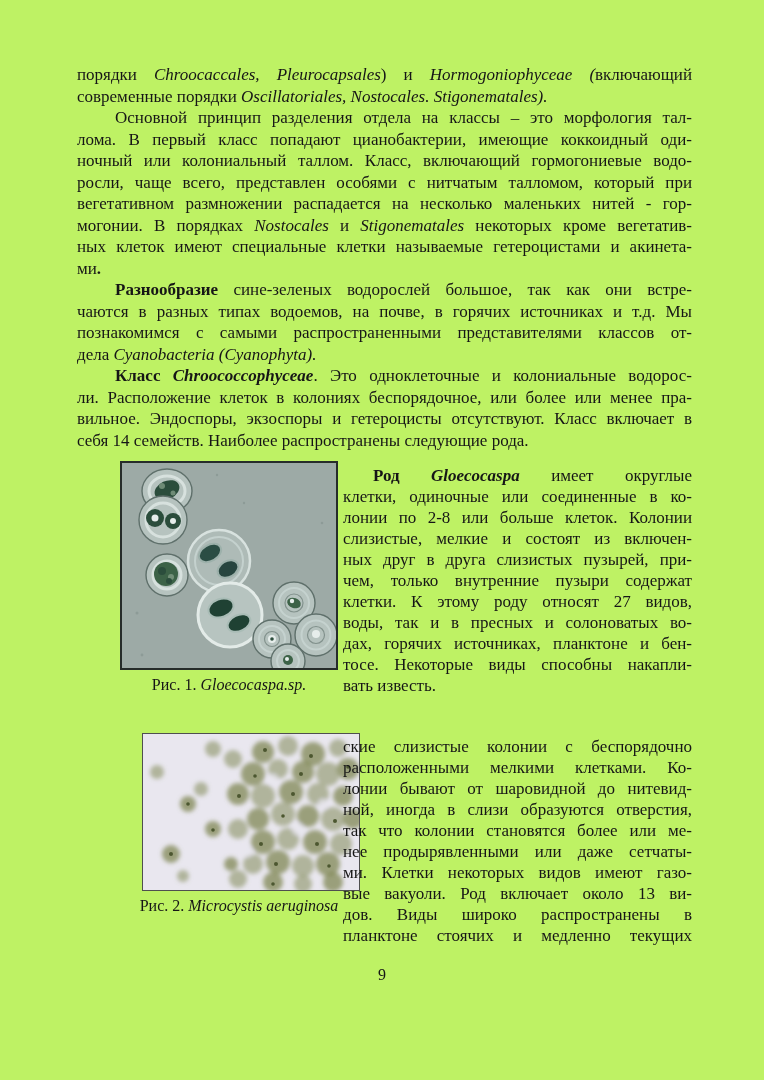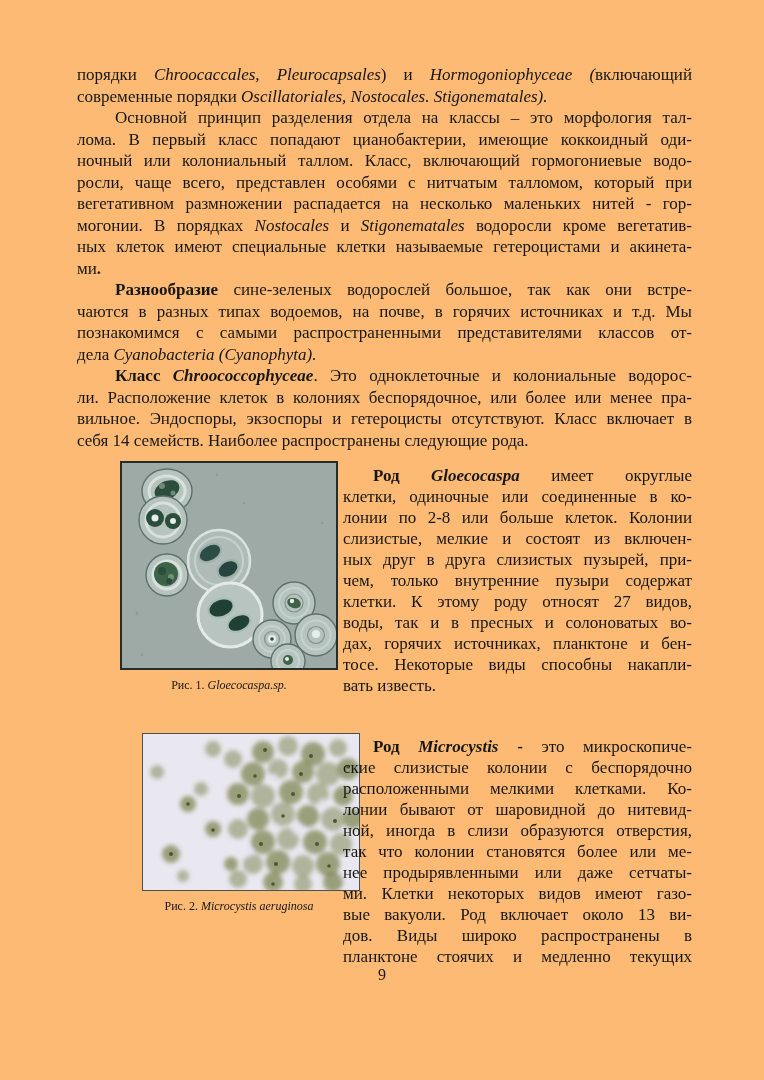--- a/index.html
+++ b/index.html
@@ -3,21 +3,21 @@
 <meta charset="utf-8">
 <style>
   html,body { margin:0; padding:0; background:#ffffff; }
   body {
     width:764px; height:1080px;
     font-family:"Liberation Serif","DejaVu Serif",serif;
     color:#161616;
     position:relative;
     overflow:hidden;
   }
-  .page { position:absolute; inset:0; background:#fdba74; }
+  .page { position:absolute; inset:0; background:#bef264; }
 
   
   #main-text {
     position:absolute; left:77px; top:64px; width:615px;
     font-size:17px; line-height:21.5px;
   }
   .tline { text-align:justify; text-align-last:justify; white-space:normal; }
   .tline.lastline { text-align:center; text-align-last:left; }
   #main-text .findent { text-indent:38px; }
   .col .findent { text-indent:30px; }
@@ -29,21 +29,21 @@
 
   
   figure { margin:0; padding:0; position:absolute; }
   #fig1 { left:120px; top:461px; width:218px; }
   #fig2 { left:120px; top:733px; width:194px;padding-left:22px; }
   #fig1 svg { display:block; border:2px solid #262c2a; }
   #fig2 svg { display:block; border:1px solid #4f4f4f; }
   figcaption {
     position:relative; left:50%; transform:translateX(-50%);
     width:max-content; white-space:nowrap;
-    font-size:12px; line-height:20px; margin-top:5px;
+    font-size:16px; line-height:20px; margin-top:5px;
     text-align:center;
   }
 
   
   .col { position:absolute; width:349px; font-size:17px; line-height:21px; }
   #col1 { left:343px; top:465px; }
   #col2 { left:343px; top:736px; }
 
   .pageno {
     position:absolute; left:0; right:0; top:966px;
@@ -75,21 +75,21 @@
 <div class="page">
 
   <div id="main-text">
       <div class="tline"><span class="s-r">порядки </span><span class="s-i">Chroocaccales, Pleurocapsales</span><span class="s-r">) и </span><span class="s-i">Hormogoniophyceae</span><span class="s-i"> (</span><span class="s-r">включающий</span></div>
       <div class="tline lastline"><span class="s-r">современные порядки </span><span class="s-i">Oscillatoriales, Nostocales. Stigonematales).</span></div>
       <div class="tline findent"><span class="s-r">Основной принцип разделения отдела на классы – это морфология тал-</span></div>
       <div class="tline"><span class="s-r">лома. В первый класс попадают цианобактерии, имеющие коккоидный оди-</span></div>
       <div class="tline"><span class="s-r">ночный или колониальный таллом. Класс, включающий гормогониевые водо-</span></div>
       <div class="tline"><span class="s-r">росли, чаще всего, представлен особями с нитчатым талломом, который при</span></div>
       <div class="tline"><span class="s-r">вегетативном размножении распадается на несколько маленьких нитей - гор-</span></div>
-      <div class="tline"><span class="s-r">могонии. В порядках </span><span class="s-i">Nostocales</span><span class="s-r"> и </span><span class="s-i">Stigonematales</span><span class="s-r"> водоросли кроме вегетатив-</span></div>
+      <div class="tline"><span class="s-r">могонии. В порядках </span><span class="s-i">Nostocales</span><span class="s-r"> и </span><span class="s-i">Stigonematales</span><span class="s-r"> некоторых кроме вегетатив-</span></div>
       <div class="tline"><span class="s-r">ных клеток имеют специальные клетки называемые гетероцистами и акинета-</span></div>
       <div class="tline lastline"><span class="s-r">ми</span><span class="s-b">.</span></div>
       <div class="tline findent"><span class="s-b">Разнообразие</span><span class="s-r"> сине-зеленых водорослей большое, так как они встре-</span></div>
       <div class="tline"><span class="s-r">чаются в разных типах водоемов, на почве, в горячих источниках и т.д. Мы</span></div>
       <div class="tline"><span class="s-r">познакомимся с самыми распространенными представителями классов от-</span></div>
       <div class="tline lastline"><span class="s-r">дела </span><span class="s-i">Cyanobacteria (Cyanophyta).</span></div>
       <div class="tline findent"><span class="s-b">Класс </span><span class="s-bi">Chroococcophyceae</span><span class="s-r">. Это одноклеточные и колониальные водорос-</span></div>
       <div class="tline"><span class="s-r">ли. Расположение клеток в колониях беспорядочное, или более или менее пра-</span></div>
       <div class="tline"><span class="s-r">вильное. Эндоспоры, экзоспоры и гетероцисты отсутствуют. Класс включает в</span></div>
       <div class="tline lastline"><span class="s-r">себя 14 семейств. Наиболее распространены следующие рода.</span></div>
@@ -240,21 +240,20 @@
           <circle class="f2-dark" cx="130" cy="150" r="1.8"></circle>
         <circle class="f2-dark" cx="28" cy="120" r="2"></circle>
           <circle class="f2-dark" cx="45" cy="70" r="1.8"></circle>
         <circle class="f2-dark" cx="70" cy="96" r="1.8"></circle>
       </g>
     </svg>
     <figcaption id="cap2"><span class="s-r">Рис. 2. </span><span class="s-i">Microcystis aeruginosa</span></figcaption>
   </figure>
 
   <div id="col2" class="col">
-      <div class="tline findent"><span class="s-b">Род </span><span class="s-bi">Microcystis</span><span class="s-b"> - </span><span class="s-r">это микроскопиче-</span></div>
       <div class="tline"><span class="s-r">ские слизистые колонии с беспорядочно</span></div>
       <div class="tline"><span class="s-r">расположенными мелкими клетками. Ко-</span></div>
       <div class="tline"><span class="s-r">лонии бывают от шаровидной до нитевид-</span></div>
       <div class="tline"><span class="s-r">ной, иногда в слизи образуются отверстия,</span></div>
       <div class="tline"><span class="s-r">так что колонии становятся более или ме-</span></div>
       <div class="tline"><span class="s-r">нее продырявленными или даже сетчаты-</span></div>
       <div class="tline"><span class="s-r">ми. Клетки некоторых видов имеют газо-</span></div>
       <div class="tline"><span class="s-r">вые вакуоли. Род включает около 13 ви-</span></div>
       <div class="tline"><span class="s-r">дов. Виды широко распространены в</span></div>
       <div class="tline"><span class="s-r">планктоне стоячих и медленно текущих</span></div>

